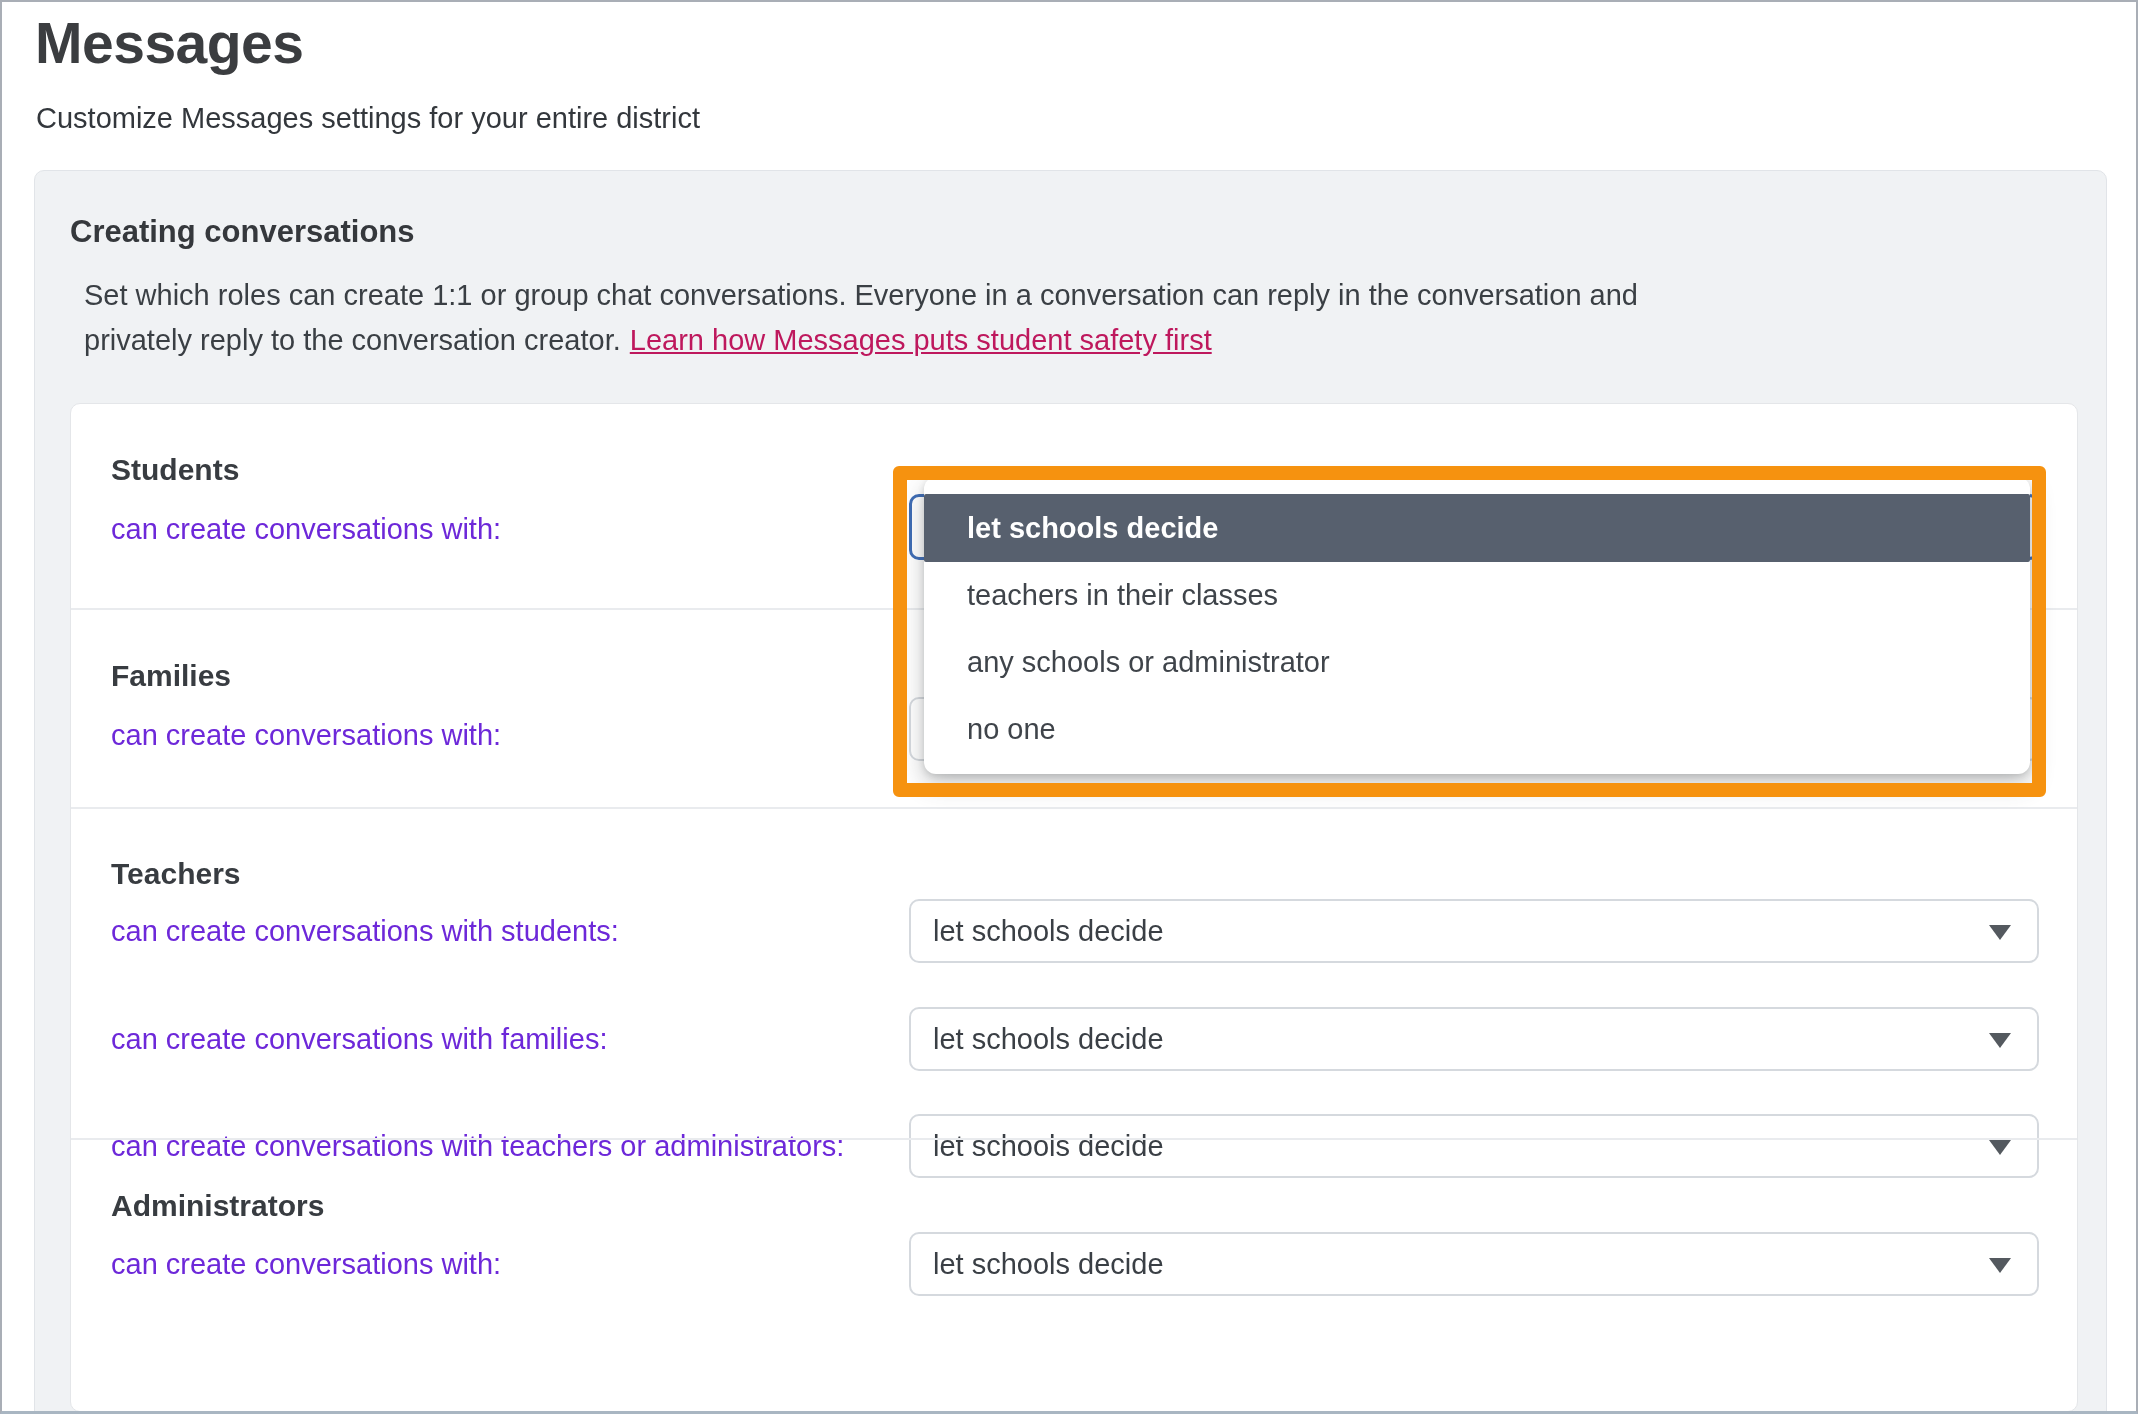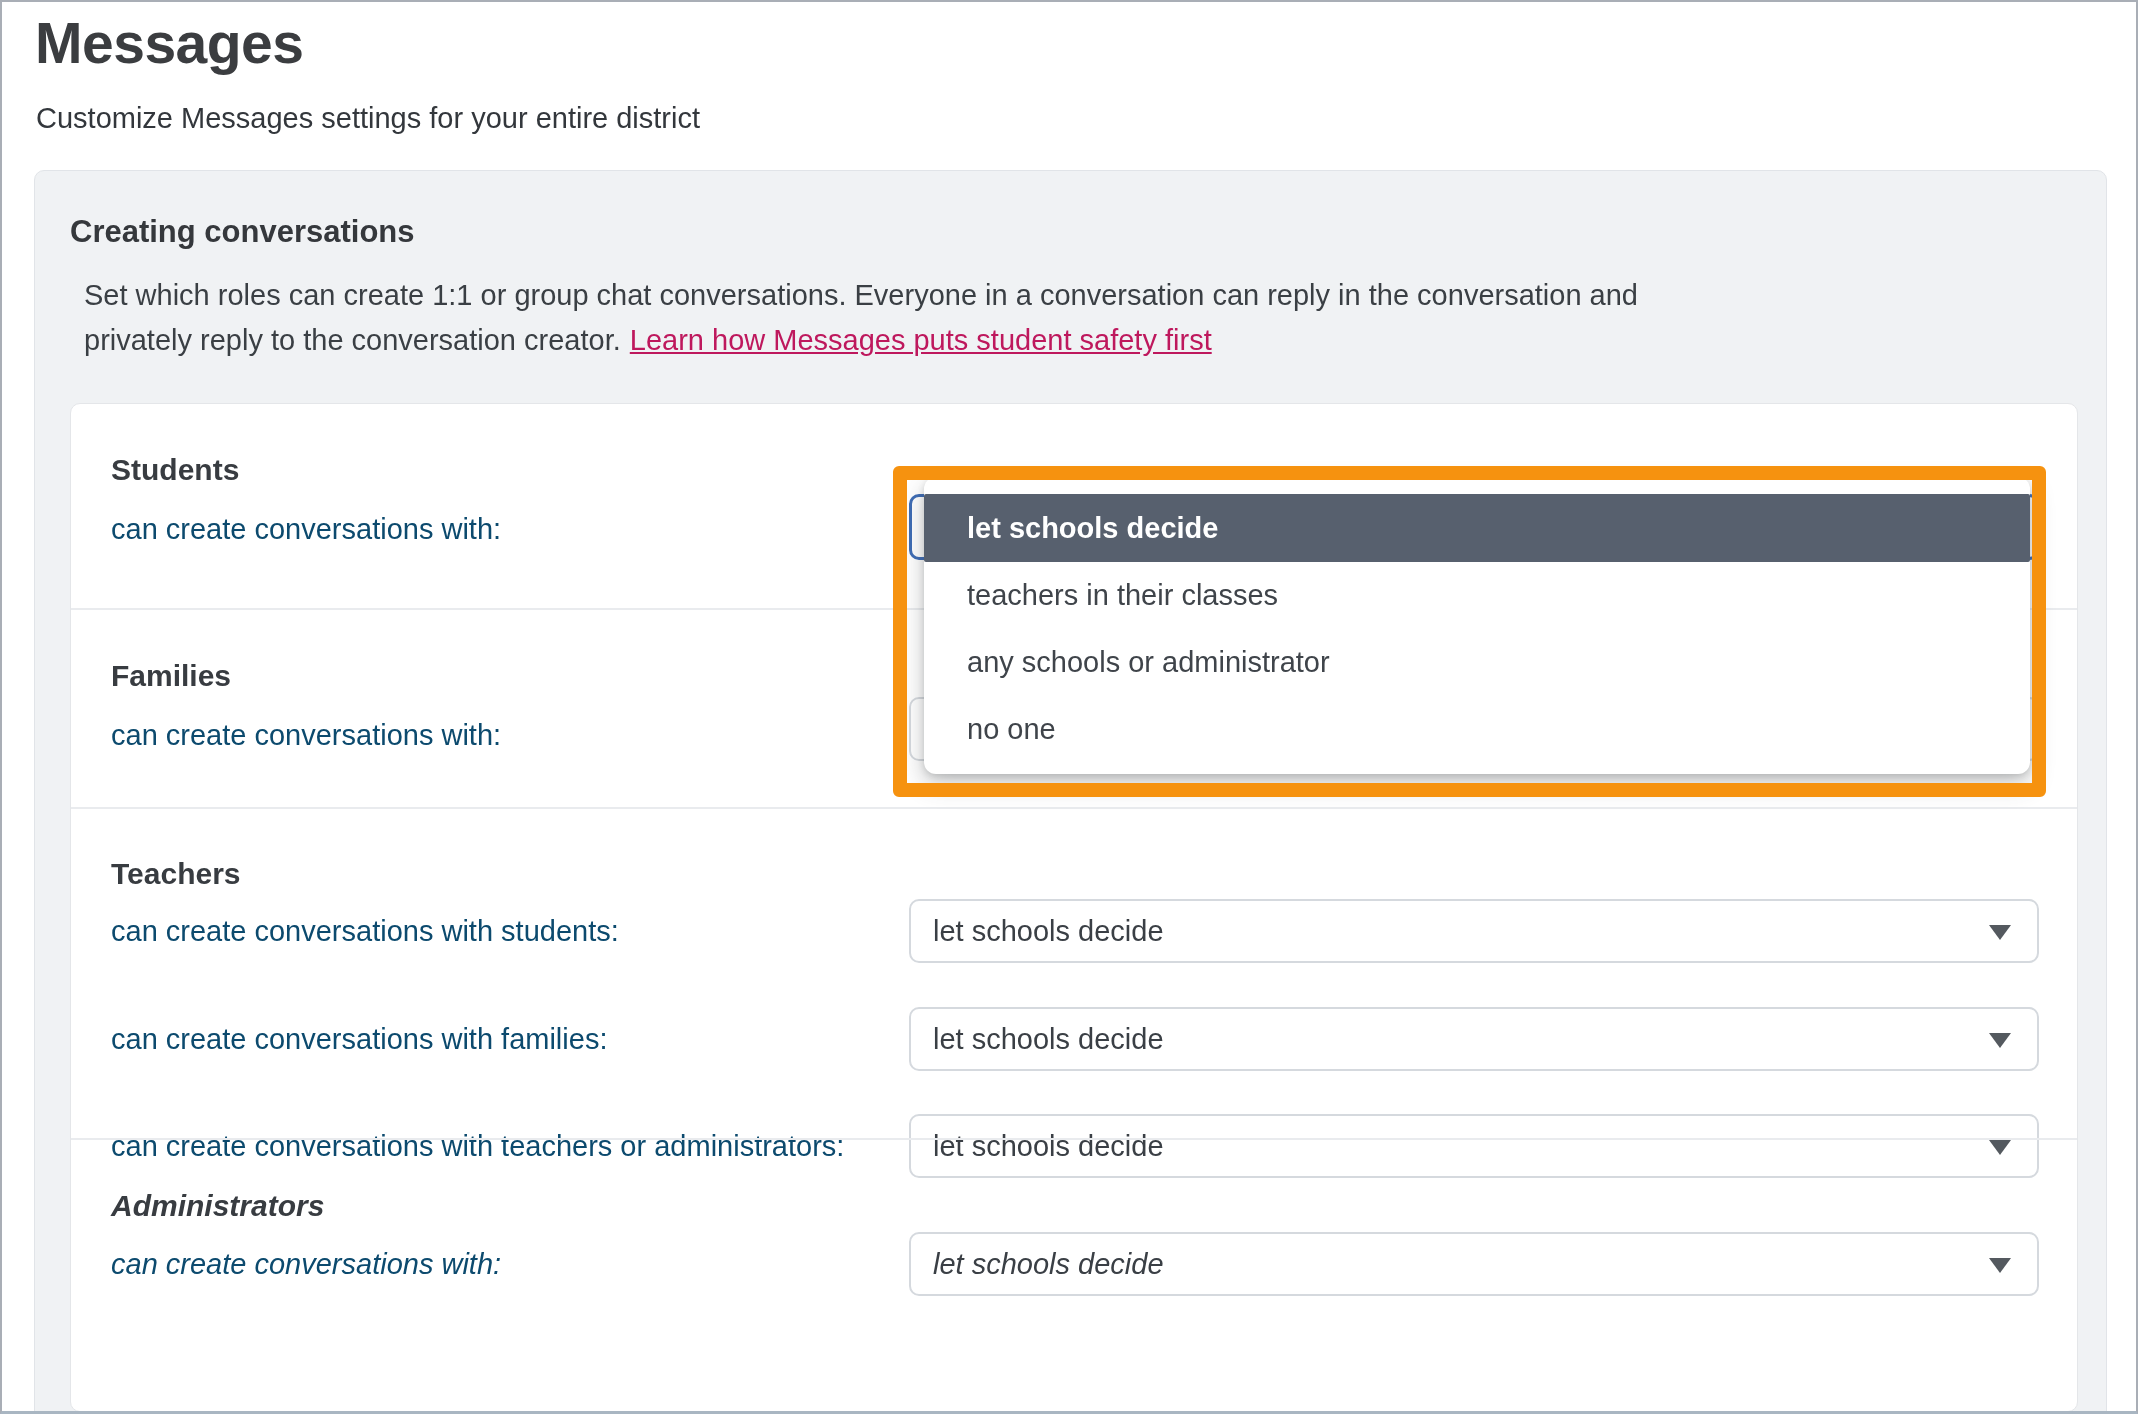--- a/index.html
+++ b/index.html
@@ -55,28 +55,28 @@
     box-sizing:border-box;
     background:#ffffff;
     border:1.5px solid #e4e6e9;
     border-radius:10px;
   }
   .section{position:relative;box-sizing:border-box;}
   .section + .section{border-top:2px solid #e9ebee;}
   .sec-students{height:204px;}
   .sec-families{height:199px;}
   .sec-teachers{height:331px;}
-  .sec-admins{height:158px;font-style:italic;}
+  .sec-admins{height:158px;}
   .role-name{
     position:absolute;left:40px;
     font-size:30px;font-weight:700;color:#383c41;line-height:30px;
   }
   .row-label{
     position:absolute;left:40px;
-    font-size:29px;color:#0c4a6e;line-height:31px;white-space:nowrap;
+    font-size:29px;color:#6d28d9;line-height:31px;white-space:nowrap;
   }
   
   .select{
     position:absolute;left:838px;width:1130px;height:64px;
     box-sizing:border-box;
     background:#ffffff;
     border:2px solid #d5d9de;
     border-radius:10px;
     display:flex;align-items:center;
     padding-left:22px;

